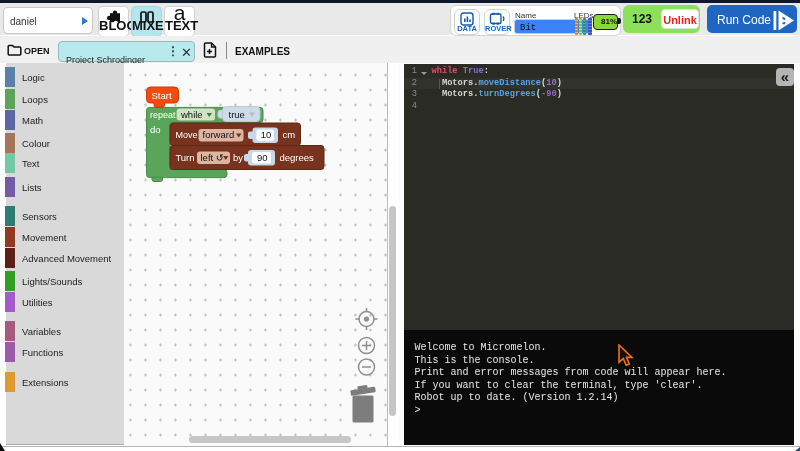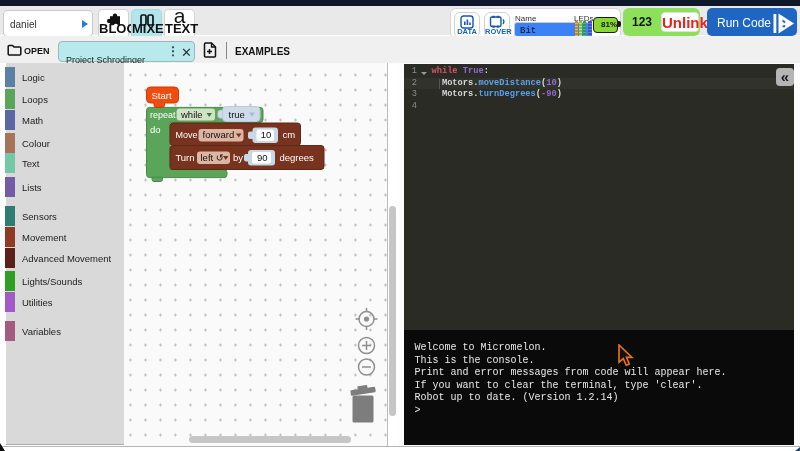--- a/index.html
+++ b/index.html
@@ -1,21 +1,21 @@
 <!DOCTYPE html>
 <html><head>
 <meta charset="utf-8">
 <style>
 * { margin:0; padding:0; box-sizing:border-box; }
 html,body { width:800px; height:451px; overflow:hidden; background:#fff; }
 body { font-family:"Liberation Sans", sans-serif; position:relative; }
 .abs { position:absolute; }
 
 
-#header { position:absolute; left:0; top:0; width:800px; height:35px; background:#e9e9e9; border-top:6px solid #0f172a; }
+#header { position:absolute; left:0; top:0; width:800px; height:35px; background:#e9e9e9; border-top:3px solid #0f172a; }
 #nameinput { position:absolute; left:3px; top:4px; width:90px; height:27px; background:#fff; border:1px solid #c8c8c8; border-radius:4px; }
 #nameinput .txt { position:absolute; left:6px; top:8px; font-size:10px; color:#333; }
 #nameinput .tri { position:absolute; right:4px; top:9px; width:0; height:0; border-left:6.5px solid #2979d0; border-top:4.5px solid transparent; border-bottom:4.5px solid transparent; }
 .modebtn { position:absolute; top:3.5px; width:29px; height:29px; background:#fff; border-radius:4px; box-shadow:0 0 0 1px #d2d2d2; text-align:center; }
 .modebtn .lbl { position:absolute; left:0; right:0; bottom:3px; font-size:13px; font-weight:bold; color:#111; letter-spacing:0; }
 #btn-block { left:99px; }
 #btn-mixed { left:132px; background:#b2e5ec; box-shadow:0 0 0 1px #a7d8e0; }
 #btn-text { left:165px; }
 
 
@@ -32,21 +32,21 @@
 #led1 { left:124px; background:repeating-linear-gradient(0deg,#c8882a 0 2px,#e8b45c 2px 3px); }
 #led2 { left:128px; background:repeating-linear-gradient(0deg,#7fc244 0 2px,#cfe06a 2px 3px); }
 #led3 { left:132px; background:repeating-linear-gradient(0deg,#2b9a42 0 2px,#55bb60 2px 3px); }
 #led4 { left:136.5px; width:4px; background:repeating-linear-gradient(0deg,#3a52c8 0 2px,#6a78e0 2px 3px); }
 #battery { position:absolute; left:142px; top:8px; width:25px; height:16px; border:1.5px solid #1a1a1a; border-radius:4px; background:#8ad838; }
 #battery .nub { position:absolute; right:-4px; top:3px; width:3px; height:6px; background:#1a1a1a; border-radius:0 2px 2px 0; }
 #battery .pct { position:absolute; left:0; right:0; top:2px; text-align:right; font-size:8px; font-weight:bold; color:#111; }
 #greenbox { position:absolute; left:623px; top:2px; width:77px; height:28px; background:#8ce05a; border-radius:6px; }
 #greenbox .num { position:absolute; left:9px; top:7px; font-size:12px; font-weight:bold; color:#111; }
 #unlink { position:absolute; left:38px; top:4px; width:38px; height:20px; background:#fff; border:1px solid #e0e0e0; border-radius:4px; text-align:center; }
-#unlink span { font-size:15px; font-weight:bold; color:#e3261c; line-height:20px; }
+#unlink span { font-size:11px; font-weight:bold; color:#e3261c; line-height:20px; }
 #runcode { position:absolute; left:707px; top:2px; width:90px; height:28px; background:#1f65c2; border-radius:5px; }
 #runcode .lbl { position:absolute; left:10px; top:8px; font-size:12px; font-weight:normal; color:#fff; }
 
 
 #tabrow { position:absolute; left:0; top:36px; width:800px; height:27px; background:#f0f0f0; }
 #openlbl { position:absolute; left:24px; top:10px; font-size:9px; font-weight:bold; color:#111; }
 #tab { position:absolute; left:58px; top:5px; width:137px; height:21px; background:#b7e9ed; border:1px solid #9bb7ba; border-radius:4px; }
 #tab .title { position:absolute; left:7px; top:13px; font-size:9px; color:#222; }
 #tab .dots { position:absolute; left:108px; top:2px; font-size:12px; font-weight:bold; color:#333; letter-spacing:0; }
 #tab .x { position:absolute; left:122px; top:3px; font-size:13px; color:#333; }
@@ -229,20 +229,28 @@
       <div class="name">Lights/Sounds</div>
     </div>
   <div class="cat" style="top:229px">
       <div class="bar" style="background:#a05bc8"></div>
       <div class="name">Utilities</div>
     </div>
   <div class="cat" style="top:258px">
       <div class="bar" style="background:#a55b80"></div>
       <div class="name">Variables</div>
     </div>
+  <div class="cat" style="top:279px">
+      <div class="bar" style="background:#9a5ca8"></div>
+      <div class="name">Functions</div>
+    </div>
+  <div class="cat" style="top:308.5px">
+      <div class="bar" style="background:#dd9a2e"></div>
+      <div class="name">Extensions</div>
+    </div>
 </div>
 
 <div id="workspace">
   <svg class="abs" style="left:0;top:0" width="274" height="383" viewBox="0 0 274 383">
 
     <path fill="#5ba55b" stroke="#4a8a4a" stroke-width="1" d="M22.5,47.4 a3,3 0 0 1 3,-3 H136 a3,3 0 0 1 3,3 V56.4 a3,3 0 0 1 -3,3 H46 V106.5 H100 a3,3 0 0 1 3,3 V111.6 a3,3 0 0 1 -3,3 H25.5 a3,3 0 0 1 -3,-3 Z"></path>
 
     <path fill="#5ba55b" stroke="#4a8a4a" stroke-width="1" d="M28,114.2 h10.5 v2.3 a2,2 0 0 1 -2,2 h-6.5 a2,2 0 0 1 -2,-2 z"></path>
 
     <path fill="#78331e" stroke="#5e2816" stroke-width="1" d="M46,63 a3,3 0 0 1 3,-3 H173.5 a3,3 0 0 1 3,3 V79.5 a3,3 0 0 1 -3,3 H49 a3,3 0 0 1 -3,-3 Z"></path>

